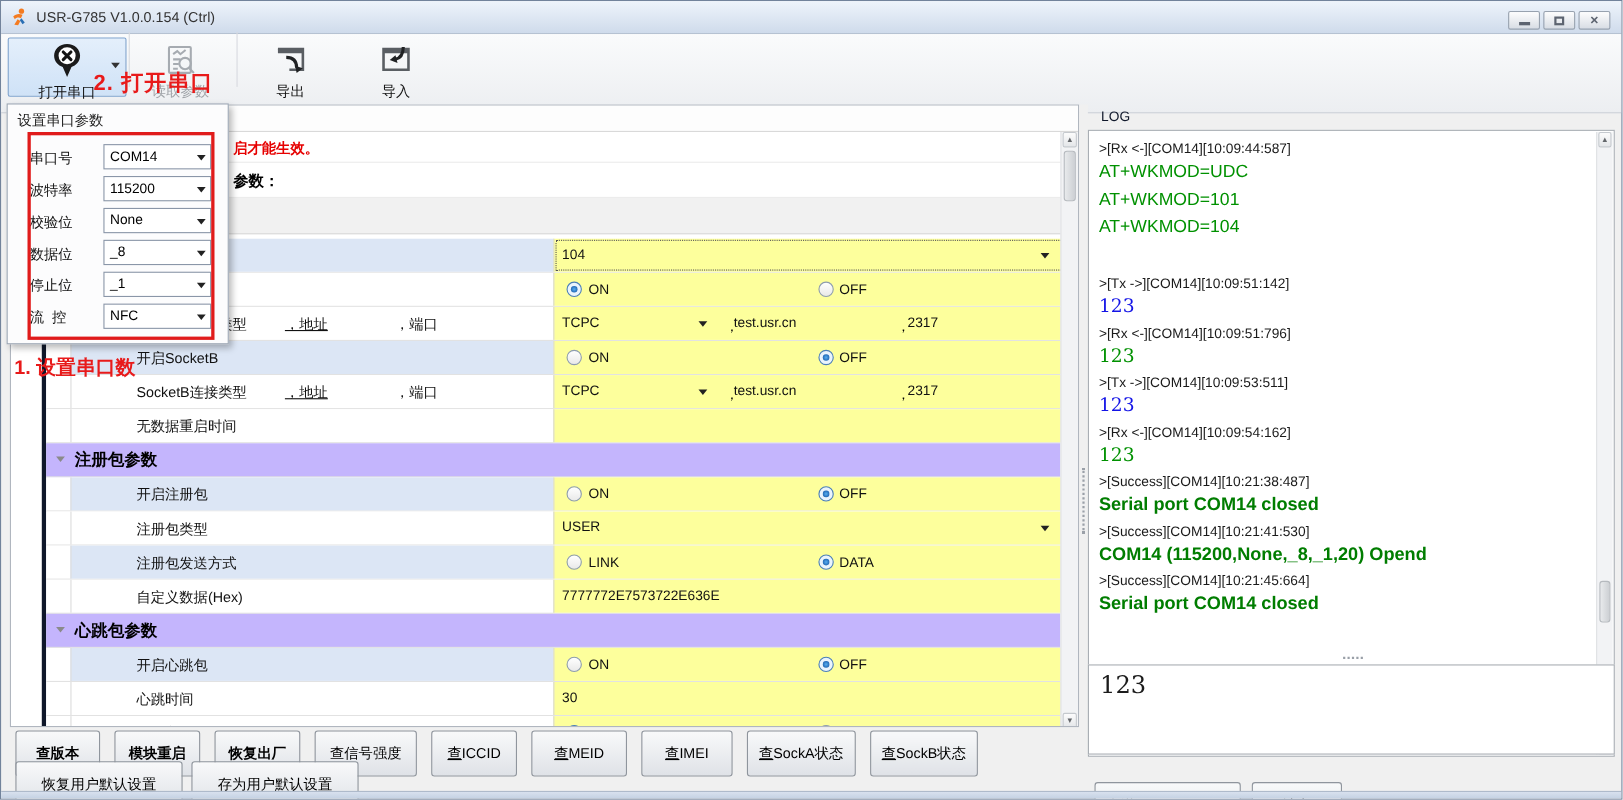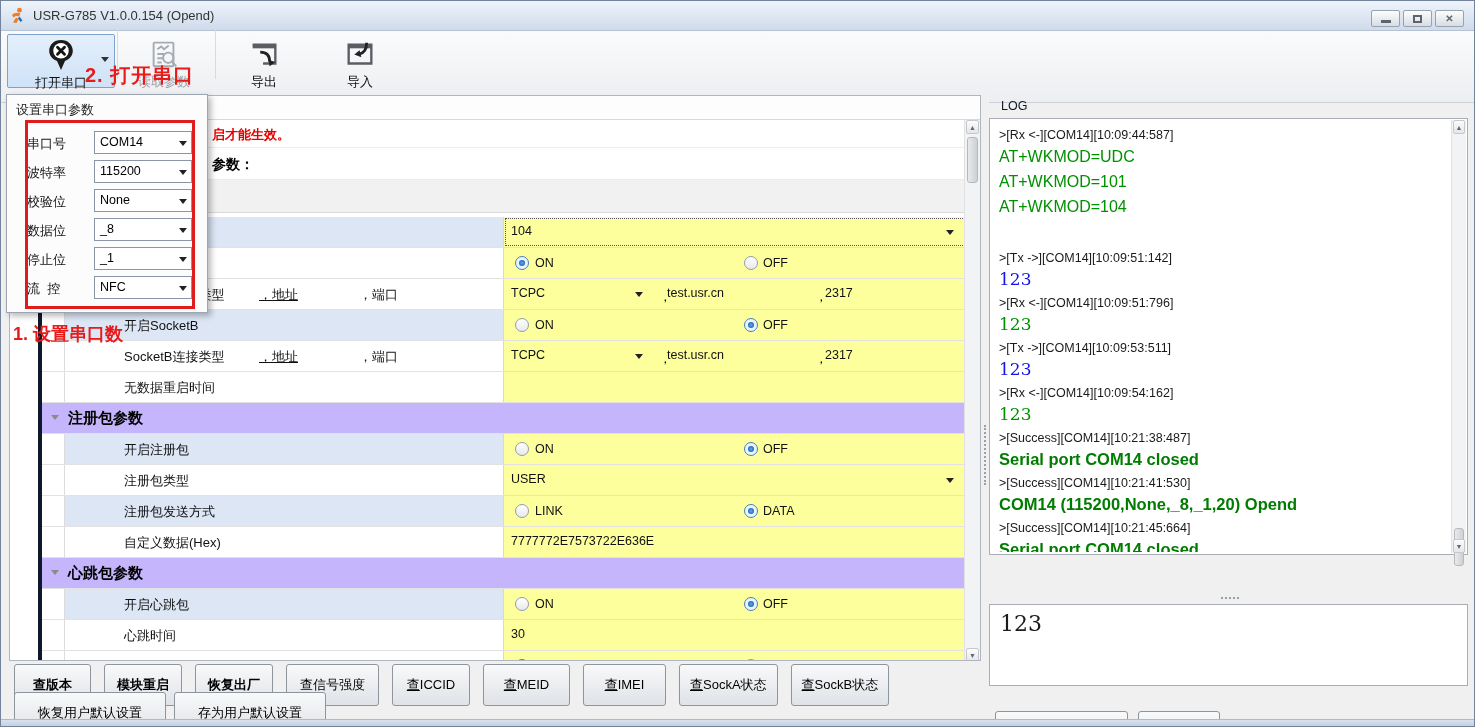--- a/index.html
+++ b/index.html
@@ -63,21 +63,21 @@
   
   .vsb{position:absolute;background:#f2f3f5;border-left:1px solid #dfe1e4;}
   .sb-btn{position:absolute;left:1px;right:1px;height:14px;background:linear-gradient(#fcfcfc,#e4e6e9);border:1px solid #c5c9ce;border-radius:2px;color:#64676b;font-size:7px;text-align:center;line-height:13px;cursor:pointer;}
   .sb-thumb{position:absolute;left:2px;right:2px;background:linear-gradient(90deg,#e8eaec,#cdd0d4);border:1px solid #b5b9be;border-radius:3px;cursor:grab;}
 
   
   .splitter-v{position:absolute;left:980px;top:94px;width:8px;height:566px;background:#f0f0f0;}
   .splitter-v::after{content:"";position:absolute;left:3px;top:330px;height:60px;border-left:2px dotted #9aa0a8;}
   .right-panel{position:absolute;left:988px;top:94px;width:479px;height:628px;}
   .log-title{height:23px;padding:4px 0 0 12px;font-size:12.5px;color:#0f172a;}
-  .log-box{position:absolute;top:23px;left:0;width:479px;height:437px;border:1px solid #a9aeb4;background:#fff;}
+  .log-box{position:absolute;top:23px;left:0;width:479px;height:570px;border:1px solid #a9aeb4;background:#fff;}
   .log-content{position:absolute;left:9px;top:4px;right:18px;bottom:2px;overflow:hidden;}
   .log-line.meta{font-size:12.5px;line-height:16px;color:#1a1a1a;margin:4px 0 2px;}
   .log-line.rx{color:#009100;font-size:16px;line-height:23px;margin:2px 0;}
   .log-line.tx{color:#1414e6;font-size:16px;line-height:23px;margin:2px 0;}
   .log-line.success{color:#007d00;font-size:16.5px;font-weight:bold;line-height:23px;margin:2px 0;}
   .log-line.gap{height:26px;}
   .log-line.serif{font-family:"DejaVu Serif",serif;font-size:17px;}
   .hsplit{position:absolute;top:497px;left:0;width:479px;height:12px;}
   .hsplit::after{content:"";position:absolute;left:232px;top:5px;width:18px;border-top:2px dotted #9aa0a8;}
   .send-box{position:absolute;top:509px;left:0;width:479px;height:82px;border:1px solid #a9aeb4;background:#fff;padding:6px 10px;}
@@ -117,21 +117,21 @@
 
   <div class="titlebar">
     <span style="display:inline-flex;">
       <svg width="17" height="17" viewBox="0 0 17 17">
         <circle cx="10.5" cy="3.2" r="2.4" fill="#f47b20"></circle>
         <path d="M3 8 C5 5.5,9 5,11.5 6.5 L10 9.5 C8 8.5,5.5 9,4.5 10.5 Z" fill="#f47b20"></path>
         <path d="M4 15.5 L7 10.5 L9.5 12 L7.5 16 Z" fill="#f47b20"></path>
         <path d="M10.5 9.5 L13.5 13.5 L11.5 15 L9 11.5 Z" fill="#2a6fb4"></path>
       </svg>
     </span>
-    <span class="title">USR-G785 V1.0.0.154 (Opend)</span>
+    <span class="title">USR-G785 V1.0.0.154 (Ctrl)</span>
     <div class="win-controls">
       <div class="winbtn">
           <span class="glyph-min"></span>
         </div>
       <div class="winbtn">
           <span class="glyph-max"></span>
         </div>
       <div class="winbtn">
           <span>✕</span>
         </div>

